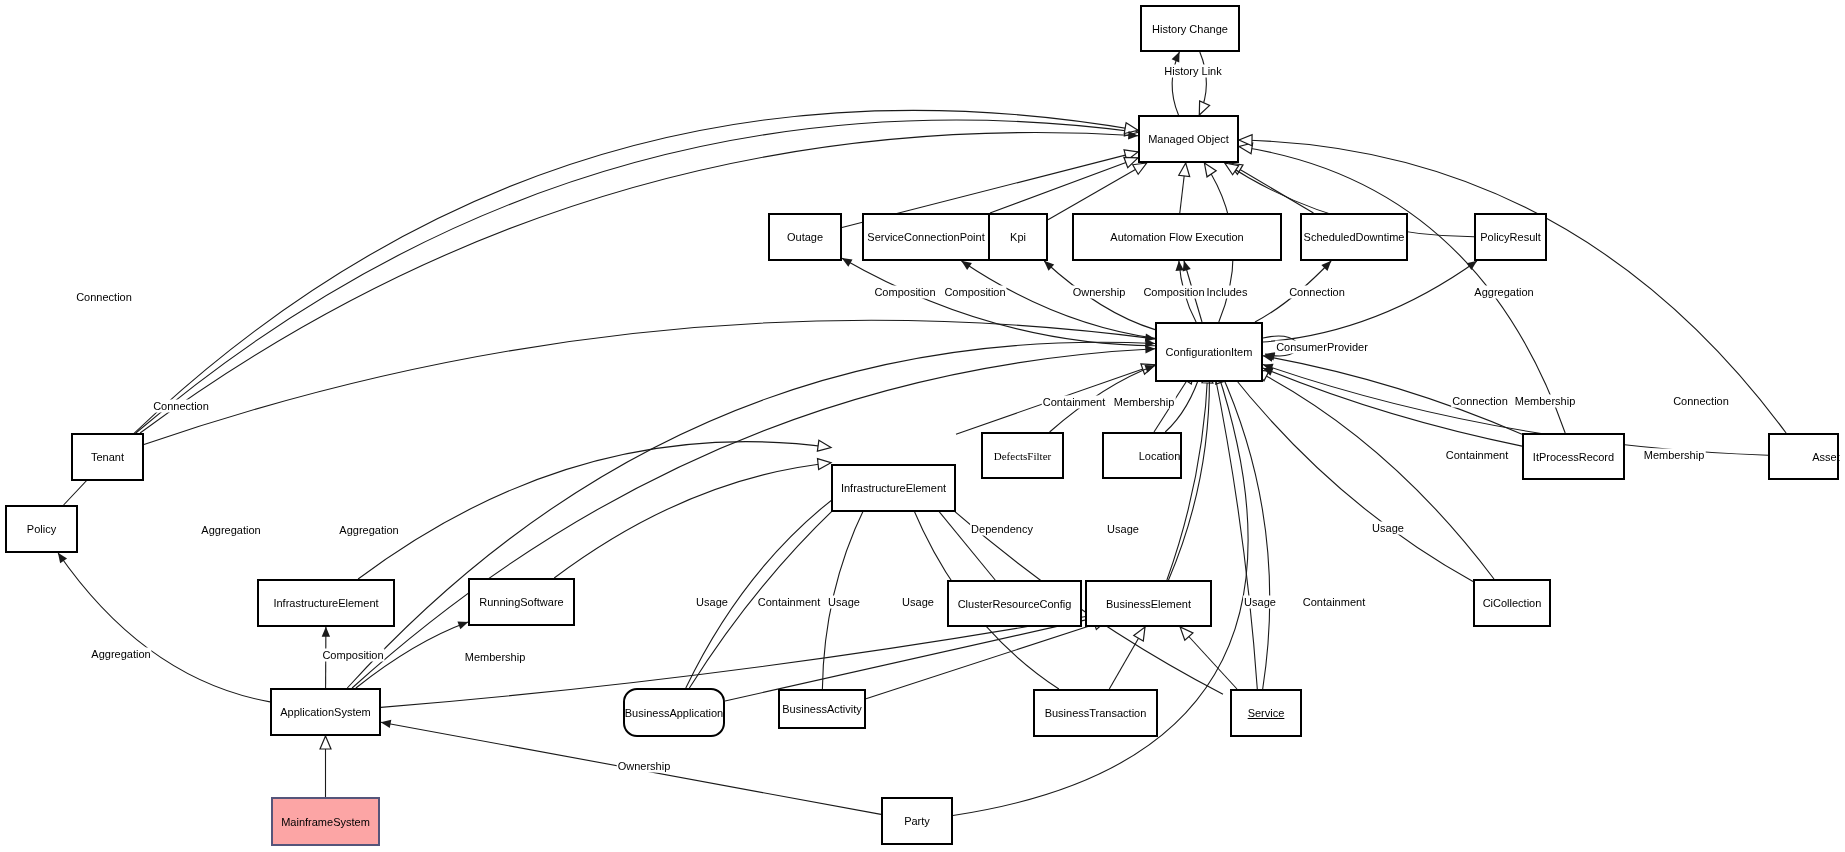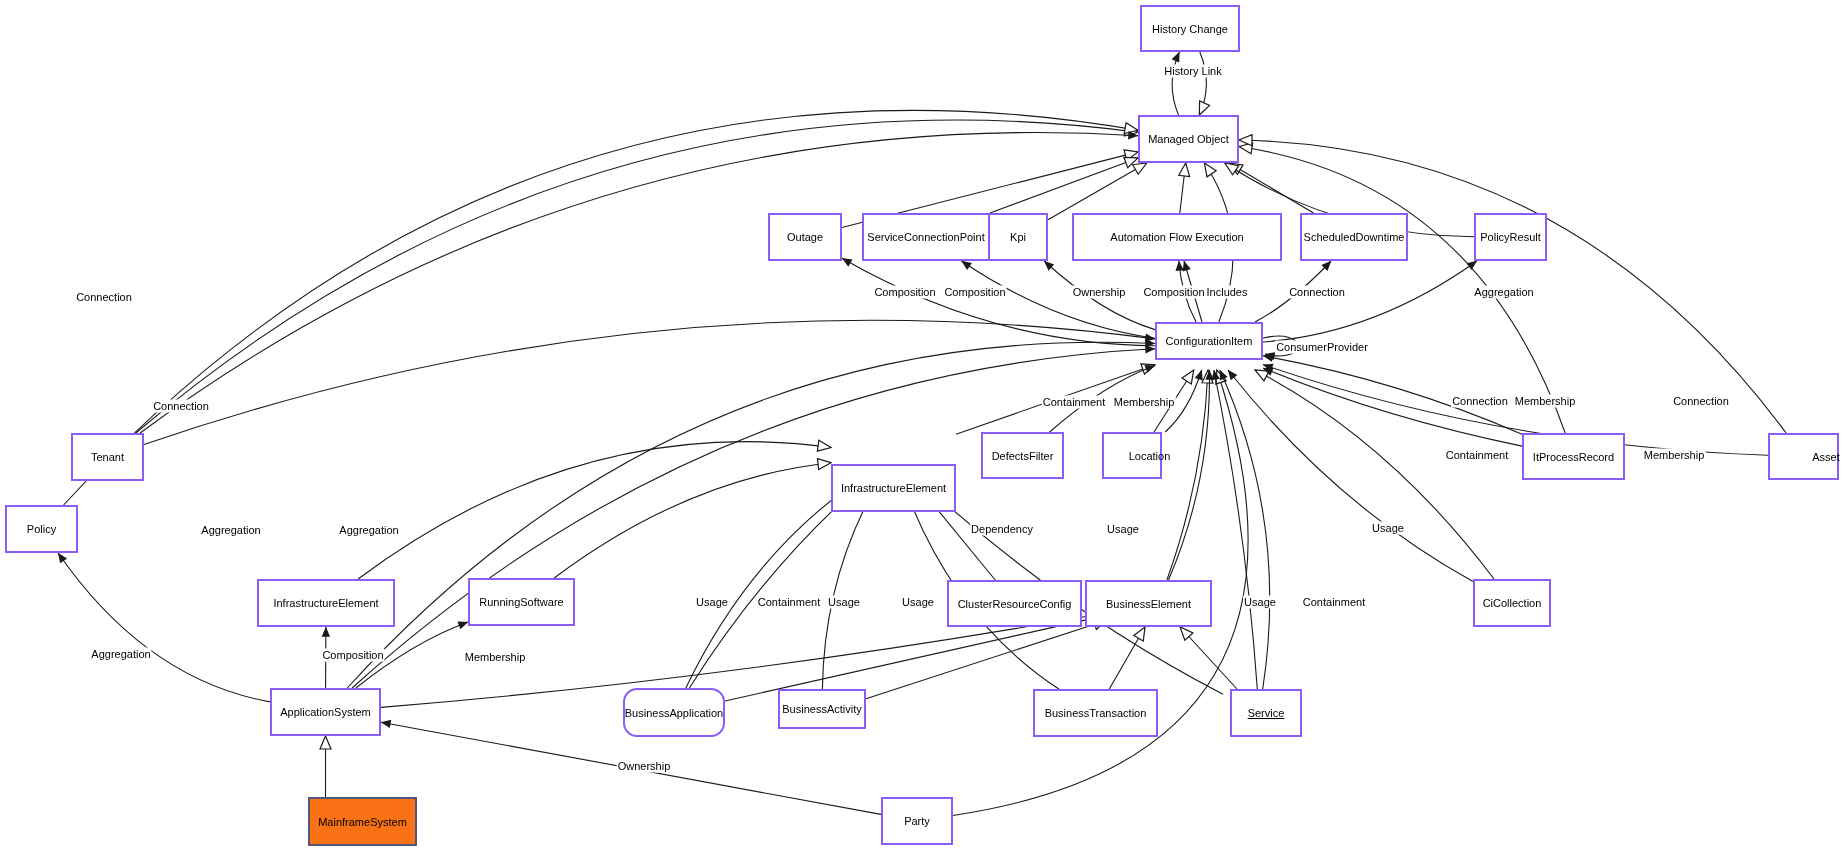--- a/index.html
+++ b/index.html
@@ -1,25 +1,25 @@
 <!DOCTYPE html>
 <html><head>
 <meta charset="utf-8">
 <style>
   html,body{margin:0;padding:0;background:#ffffff;font-family:"Liberation Sans",sans-serif;}
   #canvas{position:relative;width:1845px;height:852px;background:#ffffff;overflow:hidden;}
   #edges{position:absolute;left:0;top:0;width:1845px;height:852px;}
   .node{
     position:absolute;box-sizing:border-box;
-    border:2px solid #8b5cf6;background:#ffffff;
+    border:2px solid #000000;background:#ffffff;
     display:flex;align-items:center;justify-content:center;
     font-size:11px;color:#000;text-align:center;padding:0 3px;
     white-space:nowrap;cursor:default;
   }
-  .node.highlight{background:#f97316;border-color:#55557a;margin-left:37px;}
+  .node.highlight{background:#fca5a5;border-color:#55557a;}
   .edge-label{
     position:absolute;transform:translate(-50%,-50%);
     font-size:11px;color:#000;background:#ffffff;
     padding:0 1px;white-space:nowrap;line-height:13px;
   }
   path.edge{fill:none;stroke:#1a1a1a;stroke-width:1.1px;}
 </style>
 </head>
 <body>
 
@@ -130,25 +130,25 @@
     </div>
   <div id="nodes-layer">
       <div class="node" style="left: 1140px; top: 5px; width: 100px; height: 47px;">History Change</div>
       <div class="node" style="left: 1138px; top: 115px; width: 101px; height: 48px;">Managed Object</div>
       <div class="node" style="left: 768px; top: 213px; width: 74px; height: 48px;">Outage</div>
       <div class="node" style="left: 862px; top: 213px; width: 128px; height: 48px;">ServiceConnectionPoint</div>
       <div class="node" style="left: 988px; top: 213px; width: 60px; height: 48px;">Kpi</div>
       <div class="node" style="left: 1072px; top: 213px; width: 210px; height: 48px;">Automation Flow Execution</div>
       <div class="node" style="left: 1300px; top: 213px; width: 108px; height: 48px;">ScheduledDowntime</div>
       <div class="node" style="left: 1474px; top: 213px; width: 73px; height: 48px;">PolicyResult</div>
-      <div class="node" style="left: 1155px; top: 322px; width: 108px; height: 38px;">ConfigurationItem</div>
+      <div class="node" style="left: 1155px; top: 322px; width: 108px; height: 60px;">ConfigurationItem</div>
       <div class="node" style="left: 71px; top: 433px; width: 73px; height: 48px;">Tenant</div>
       <div class="node" style="left: 831px; top: 432px; width: 125px; height: 48px; margin-top: 32px;">InfrastructureElement</div>
-      <div class="node" style="left: 981px; top: 432px; width: 83px; height: 47px;">DefectsFilter</div>
-      <div class="node" style="left: 1102px; top: 432px; width: 60px; height: 47px; padding-left: 38px;">Location</div>
+      <div class="node" style="left: 981px; top: 432px; width: 83px; height: 47px; font-family: Liberation Serif, serif;">DefectsFilter</div>
+      <div class="node" style="left: 1102px; top: 432px; width: 80px; height: 47px; padding-left: 38px;">Location</div>
       <div class="node" style="left: 1522px; top: 433px; width: 103px; height: 47px;">ItProcessRecord</div>
       <div class="node" style="left: 1768px; top: 433px; width: 71px; height: 47px; padding-left: 48px;">Asset</div>
       <div class="node" style="left: 5px; top: 505px; width: 73px; height: 48px;">Policy</div>
       <div class="node" style="left: 257px; top: 579px; width: 138px; height: 48px;">InfrastructureElement</div>
       <div class="node" style="left: 468px; top: 578px; width: 107px; height: 48px;">RunningSoftware</div>
       <div class="node" style="left: 947px; top: 580px; width: 135px; height: 47px;">ClusterResourceConfig</div>
       <div class="node" style="left: 1085px; top: 580px; width: 127px; height: 47px;">BusinessElement</div>
       <div class="node" style="left: 1473px; top: 579px; width: 78px; height: 48px;">CiCollection</div>
       <div class="node" style="left: 270px; top: 688px; width: 111px; height: 48px;">ApplicationSystem</div>
       <div class="node" style="left: 623px; top: 688px; width: 102px; height: 49px; border-radius: 14px;">BusinessApplication</div>

